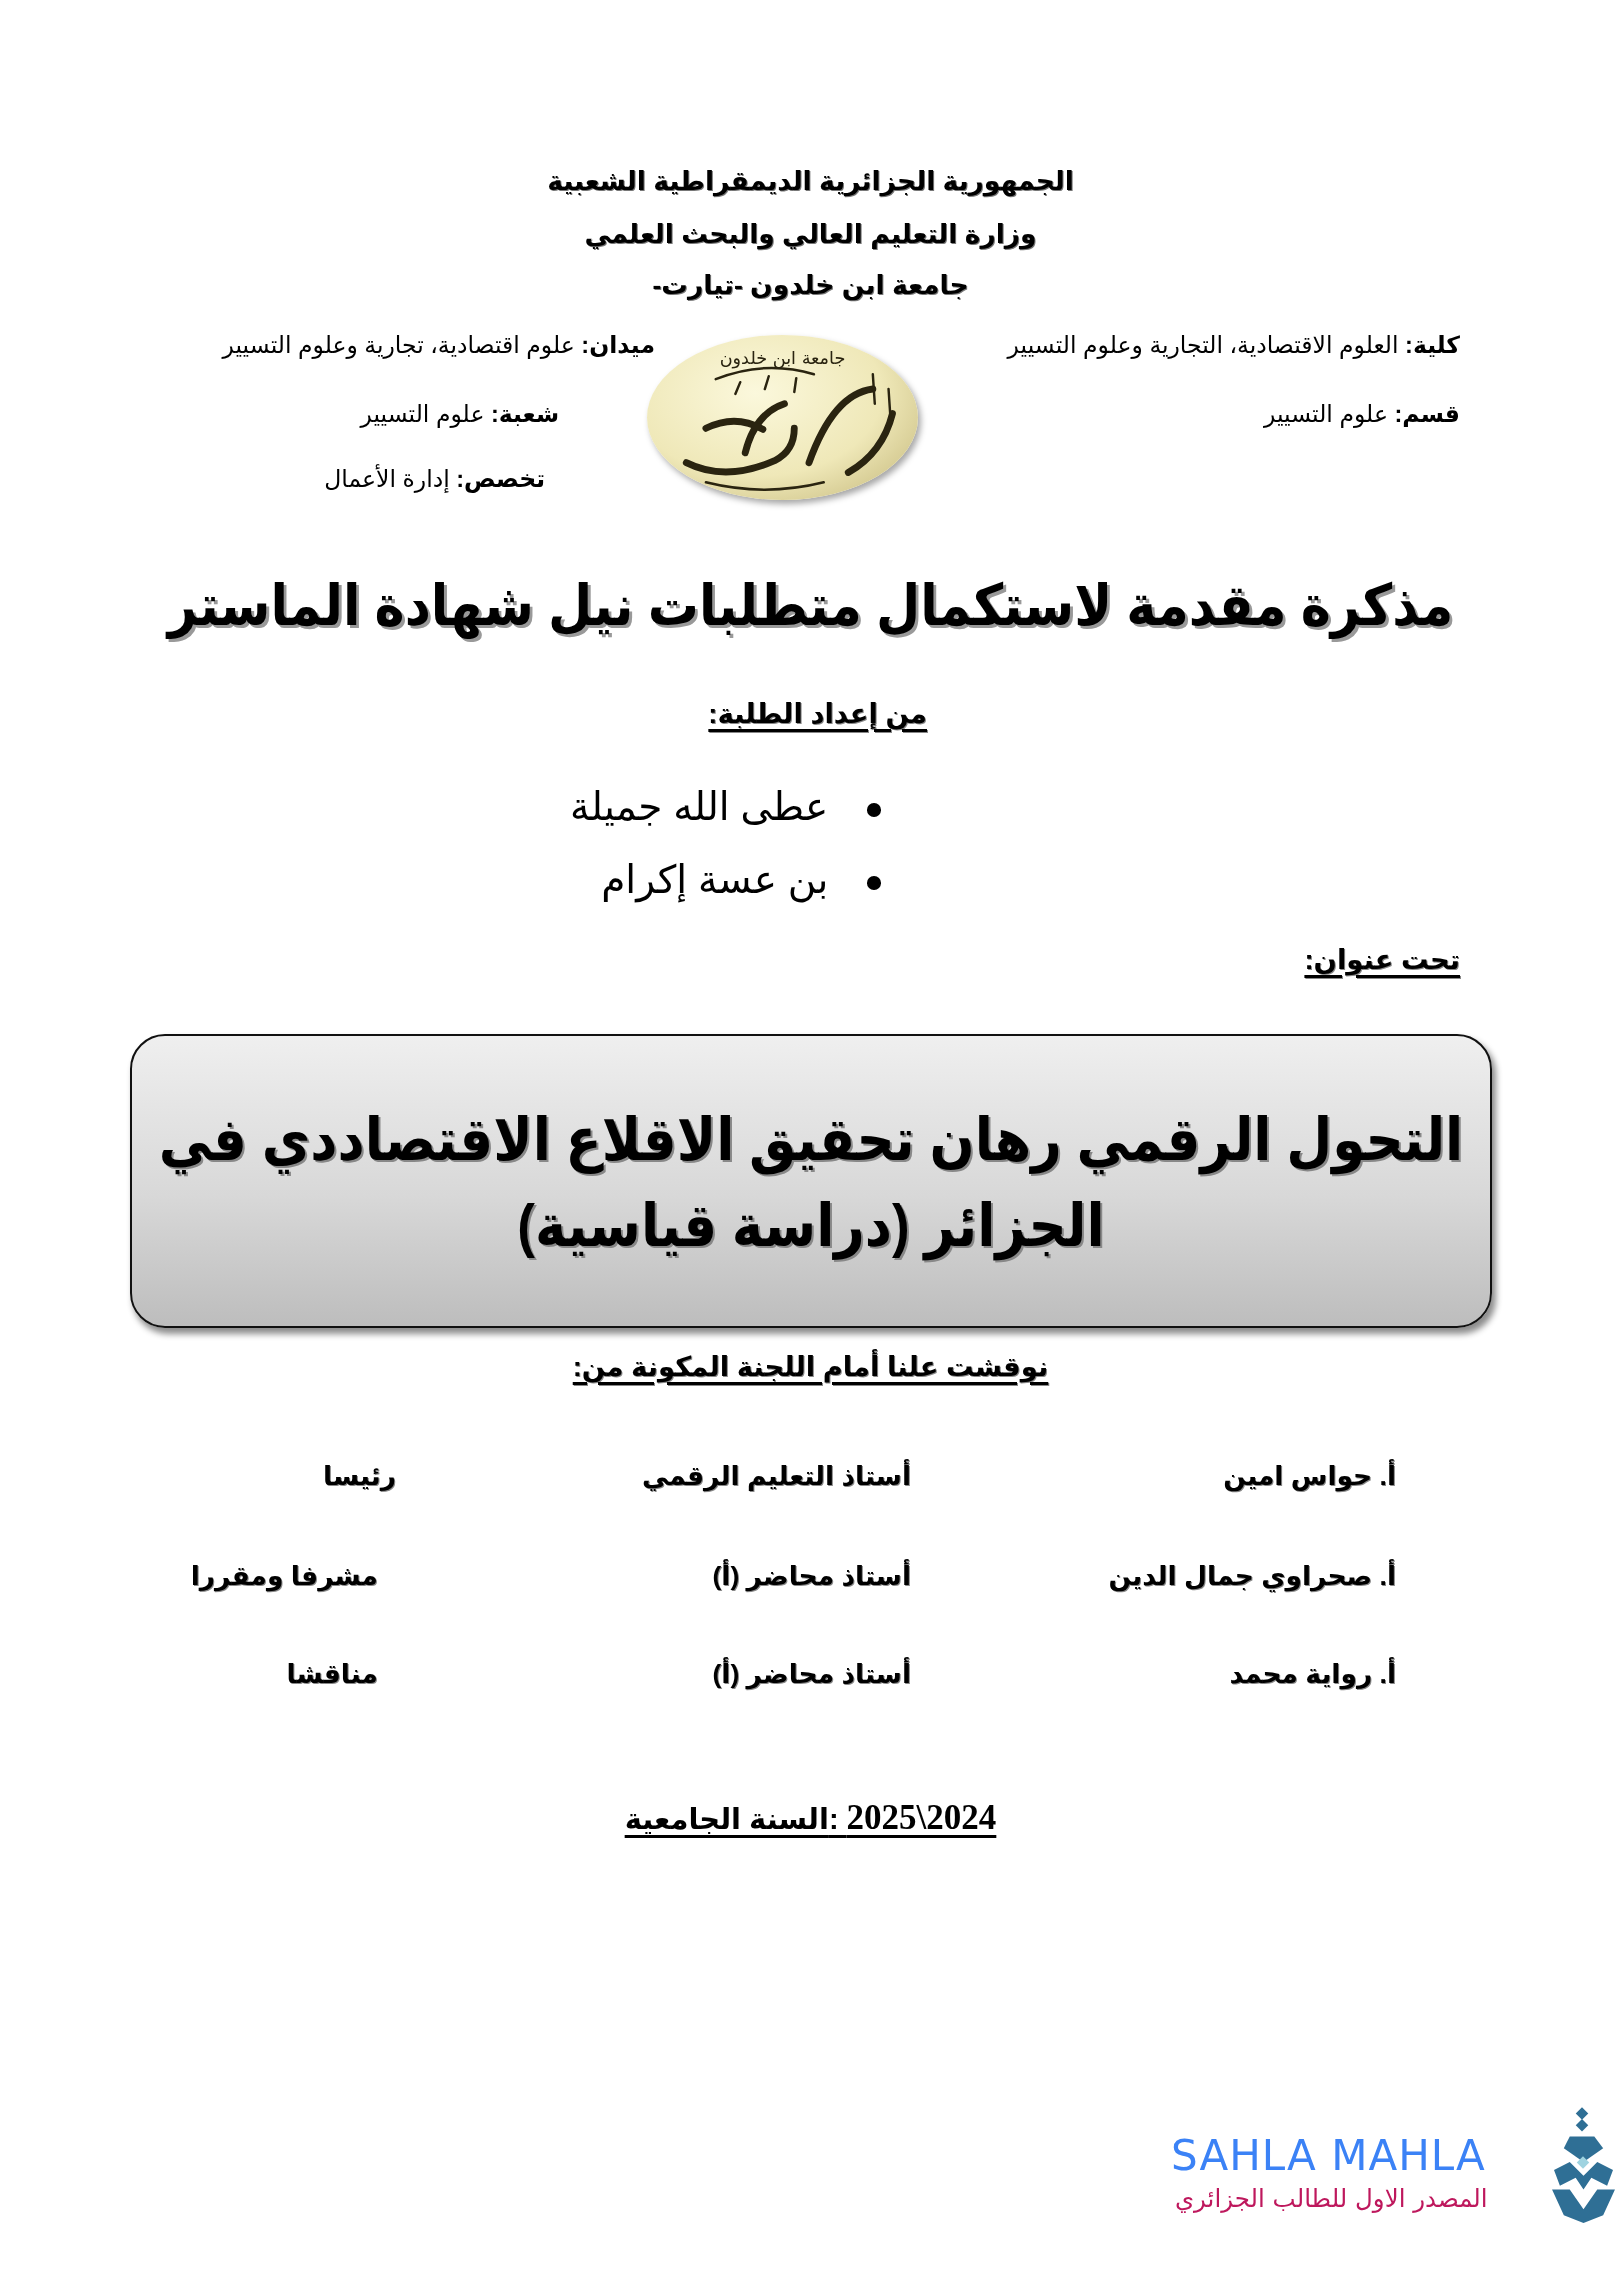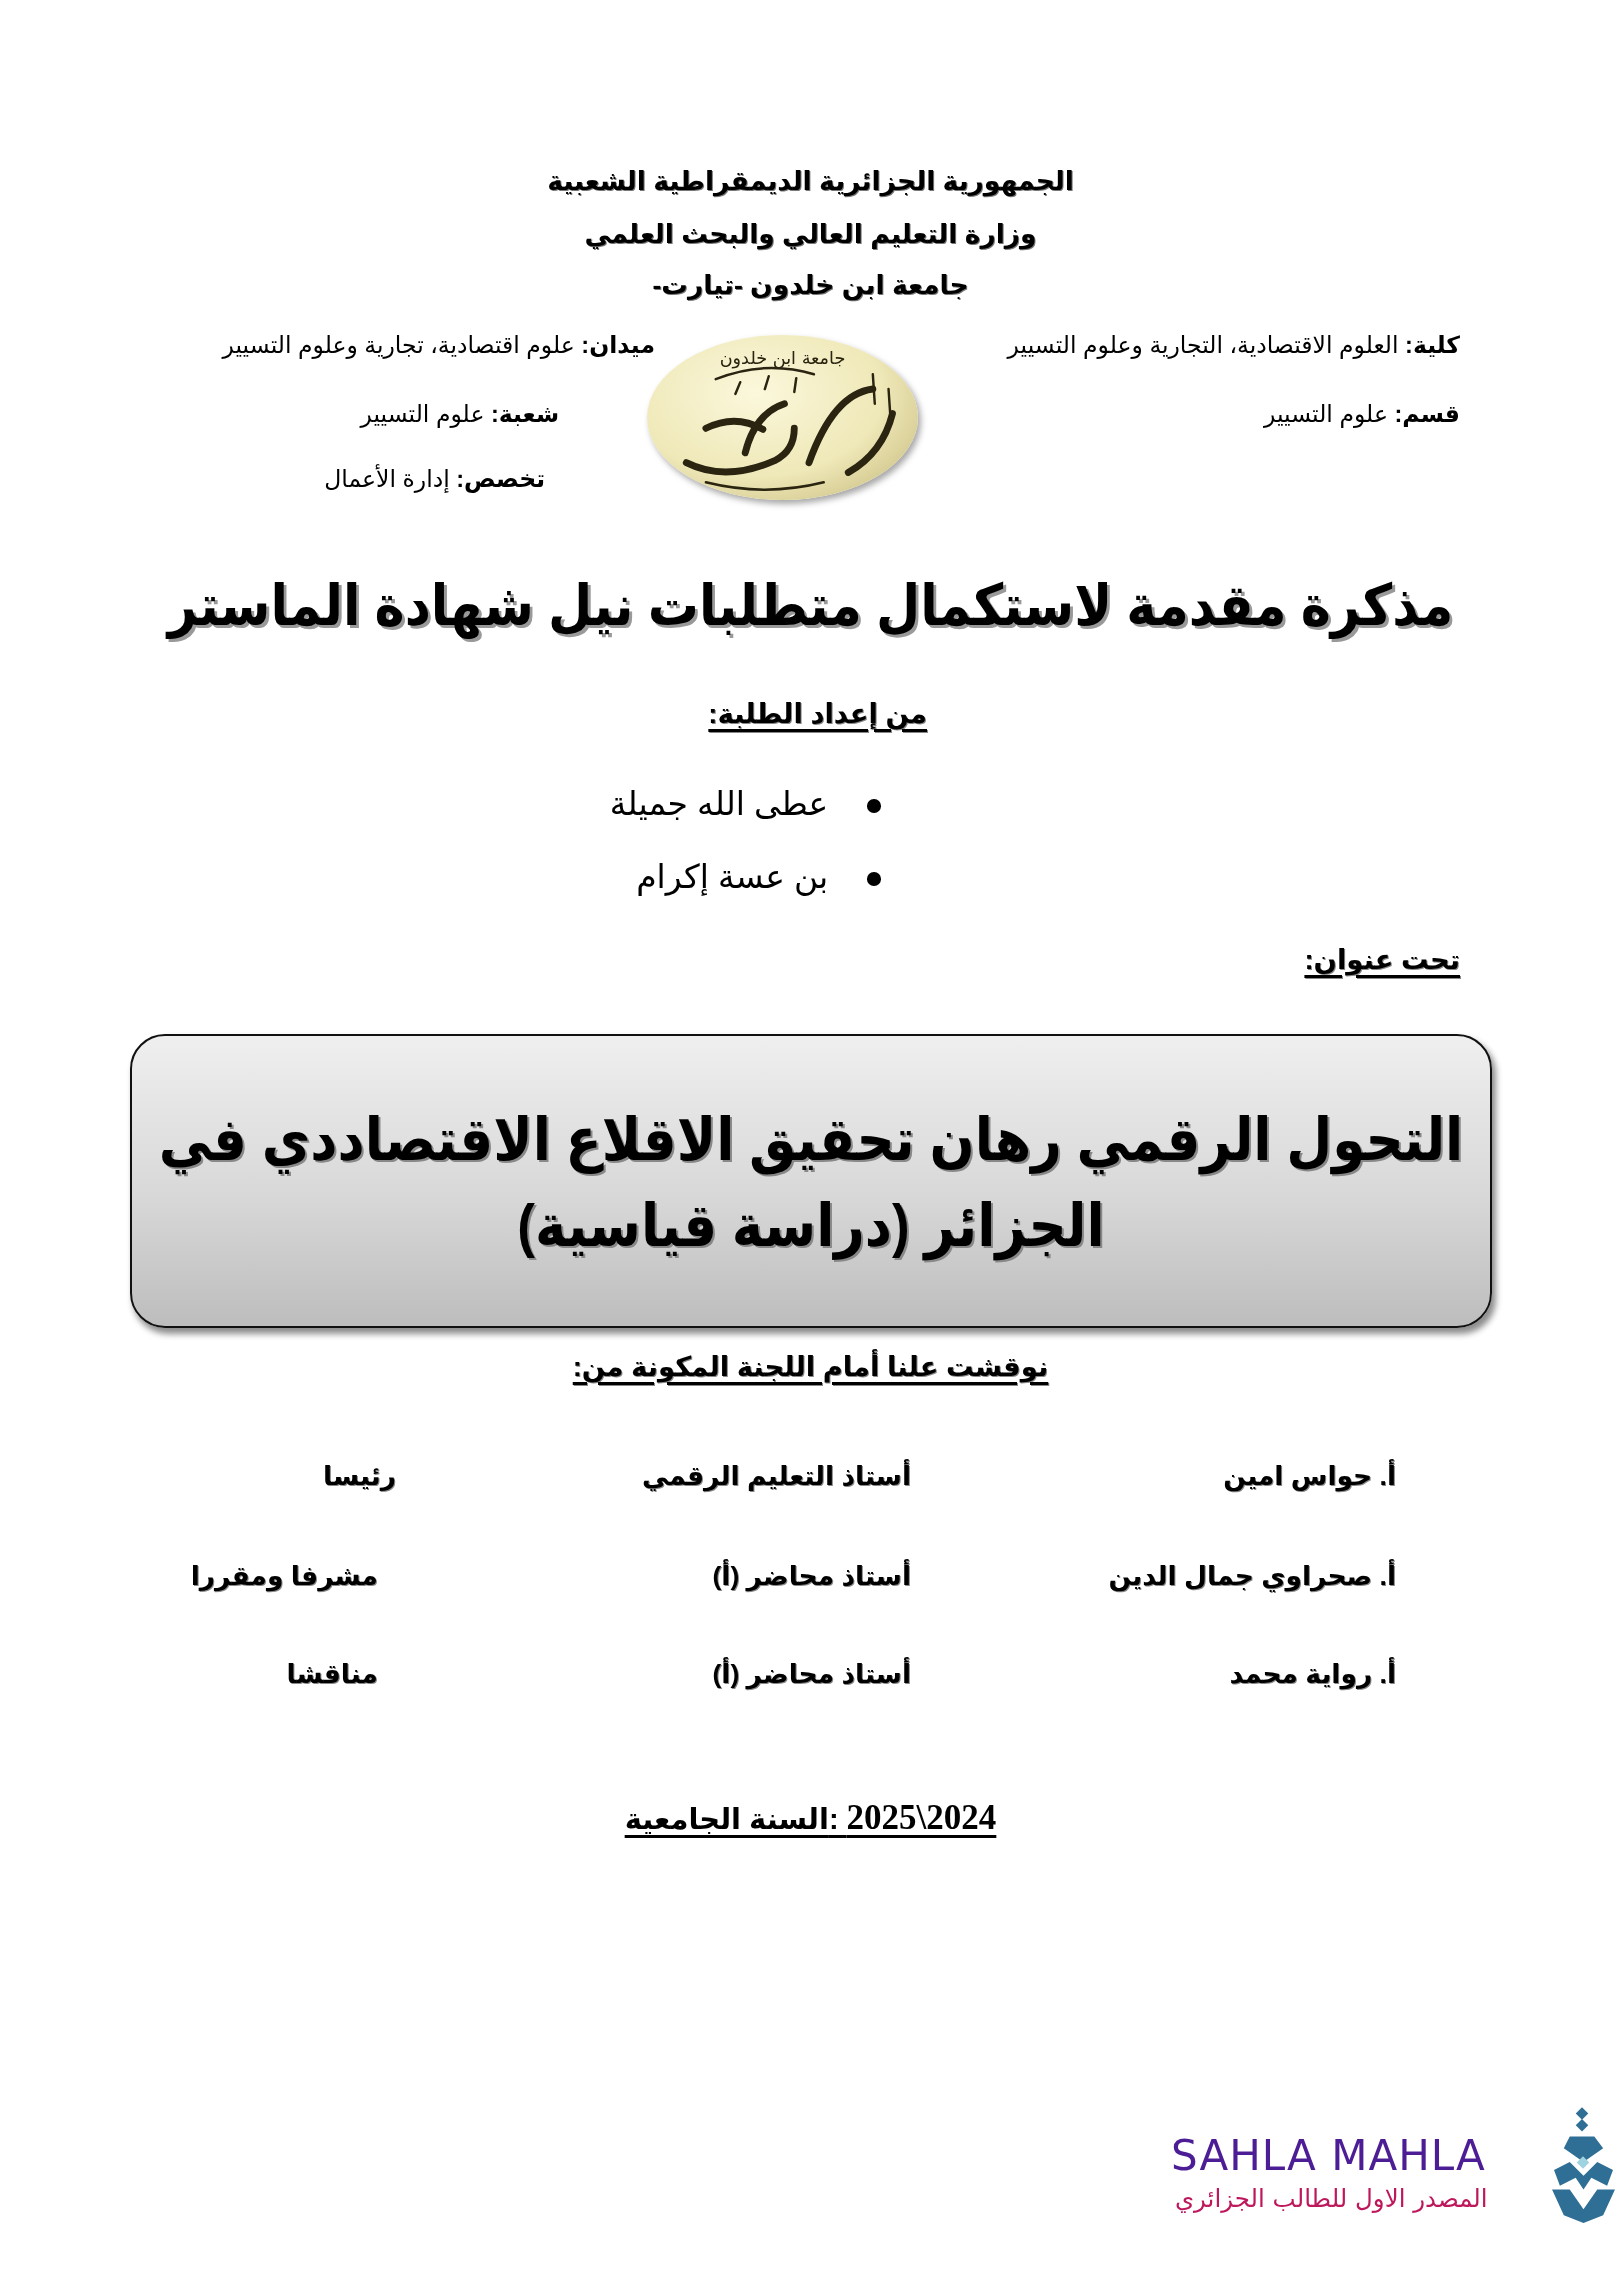--- a/index.html
+++ b/index.html
@@ -15,21 +15,21 @@
   .info b { font-weight: bold; }
   .main-title {
     font-weight: bold; font-size: 51px; text-shadow: 2.9px 2.9px 0 #999;
     transform: scaleY(1.12);
   }
   .section-head {
     font-weight: bold; font-size: 27.4px; text-decoration: underline;
     text-decoration-thickness: 2.9px; text-underline-offset: 5.9px;
     text-shadow: 1px 1px 0 #888;
   }
-  .student { font-size: 33px; direction: rtl; }
+  .student { font-size: 39px; direction: rtl; }
   .bullet {
     display: inline-block; width: 13.7px; height: 13.7px; border-radius: 50%;
     background: #000; vertical-align: middle; margin-left: 39px;
   }
   .box {
     position: absolute; left: 130px; top: 1034px; width: 1362px; height: 294px;
     border: 2px solid #111; border-radius: 35px;
     background: linear-gradient(to bottom, #efefef 0%, #d8d8d8 55%, #bdbdbd 100%);
     box-shadow: 3.9px 5.9px 5.9px rgba(0,0,0,0.45);
     box-sizing: border-box;
@@ -53,21 +53,21 @@
     position: absolute; left: 647px; top: 335px; width: 271px; height: 165px;
     border-radius: 50%;
     background: radial-gradient(ellipse at 40% 35%, #fbf8dc 0%, #efe8b8 55%, #cfc48a 85%, #9a8f5a 100%);
     box-shadow: 2.9px 3.9px 5.9px rgba(0,0,0,0.35);
     overflow: hidden;
   }
   .brand {
     position: absolute; left: 1171px; top: 2117px; width: 412px; height: 108px;
   }
   .brand-name {
-    position: absolute; left: 0; top: 13.7px; font-size: 42px; color: #4c1d95;
+    position: absolute; left: 0; top: 13.7px; font-size: 42px; color: #3b82f6;
     letter-spacing: 1px; font-family: "DejaVu Sans", sans-serif; font-weight: normal;
   }
   .brand-tag {
     position: absolute; left: 3.9px; top: 67px; font-size: 24.5px; color: #be185d;
     direction: rtl; font-family: "DejaVu Sans", sans-serif;
   }
   .brand-mark { position: absolute; left: 377px; top: -9.8px; width: 71px; height: 118px; }
 </style>
 </head>
 <body>

